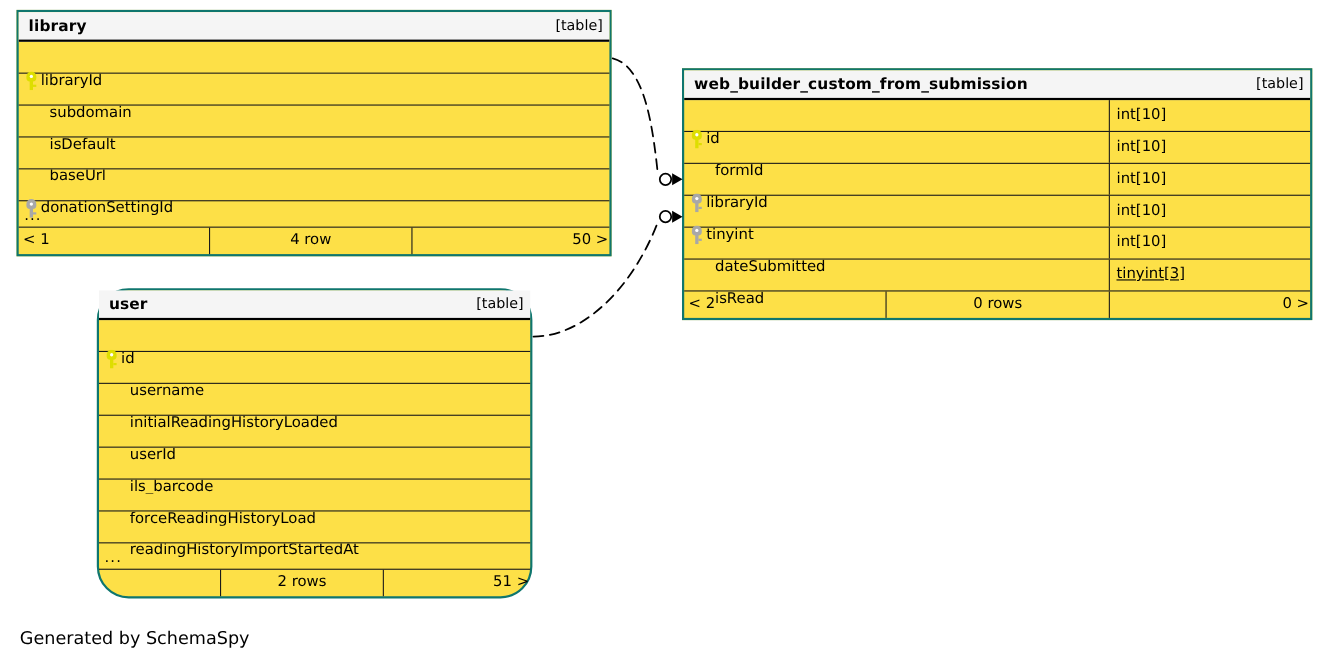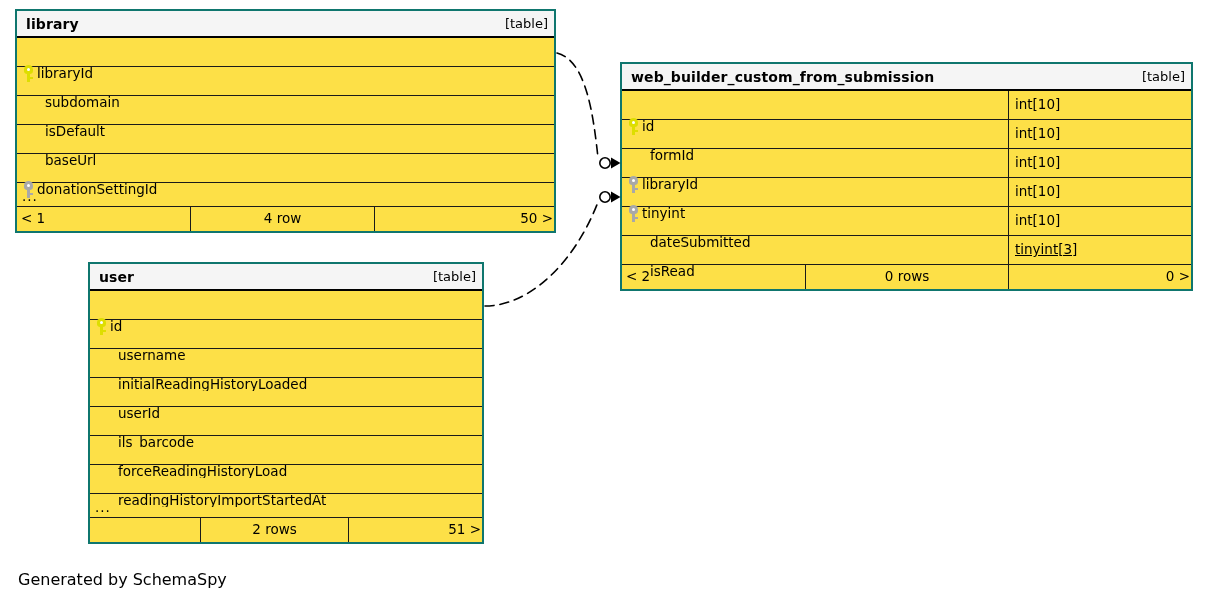--- a/index.html
+++ b/index.html
@@ -310,21 +310,21 @@
       <div class="col-type" style="width:183px;text-decoration:underline;">tinyint[3]</div>
     </div>
 
     <div class="tbl-footer">
       <div class="foot-cell foot-left" style="width:183px;">&lt; 2</div>
       <div class="foot-cell foot-mid" style="width:203px;">0 rows</div>
       <div class="foot-cell foot-right">0 &gt;</div>
     </div>
   </div>
 
-  <div class="erd-table" id="tbl-user" style="left:88px; top:262px; width:396px;">
+  <div class="erd-table" id="tbl-user" style="left:88px; top:262px; width:396px;border-radius:29px;">
 
     <div class="tbl-title">
       <span class="tname">user</span>
       <span class="ttag">[table]</span>
     </div>
 
     <div class="col-row">
       <div class="col-name">
         <span class="key pk">
           <span class="head"></span>

